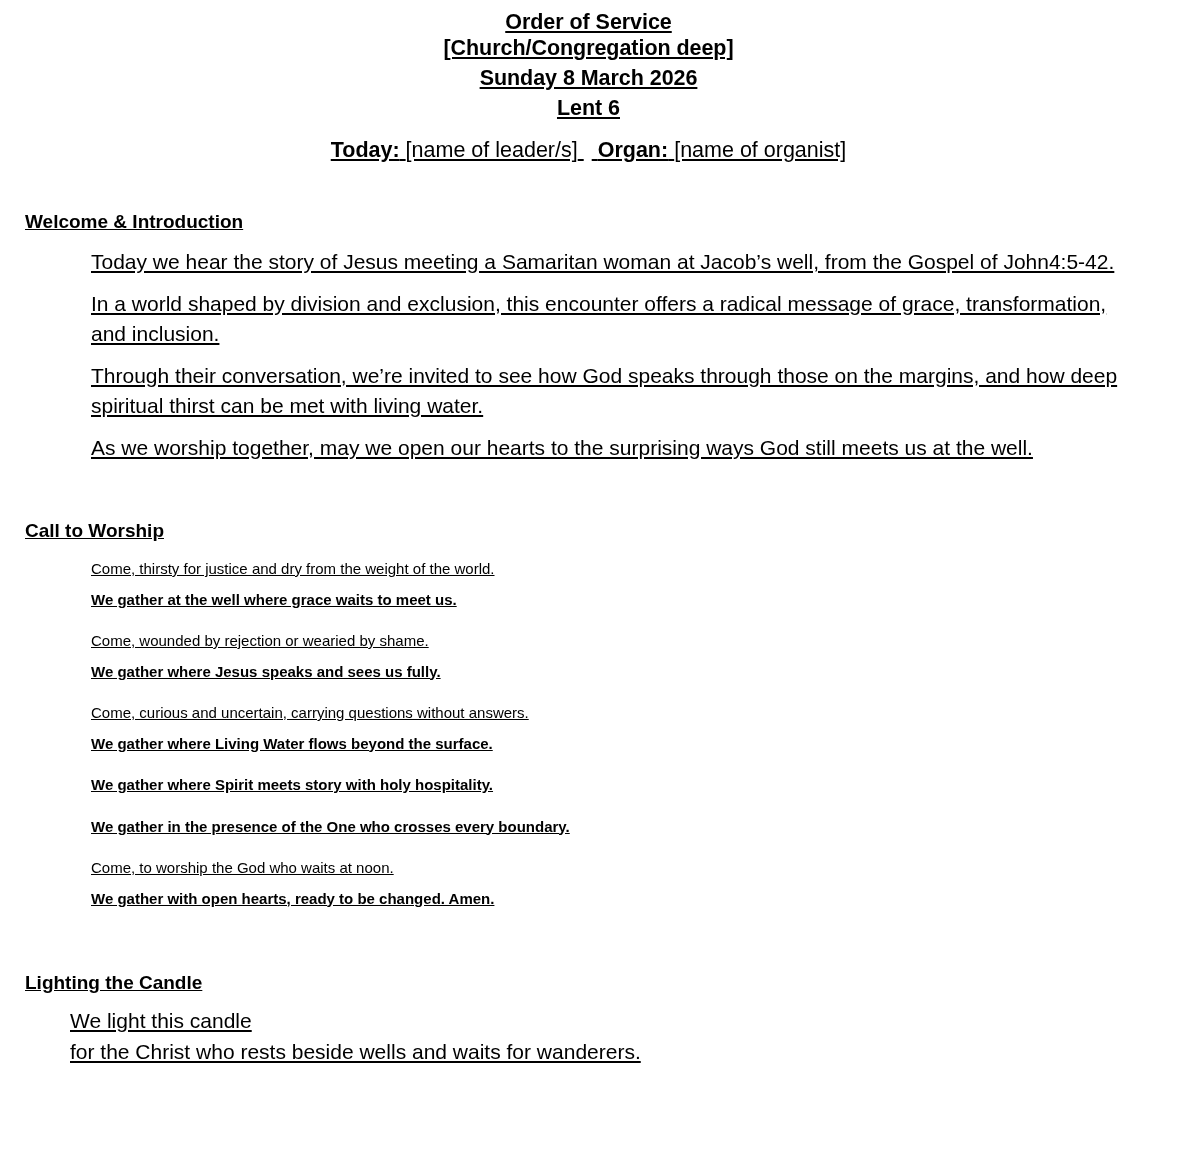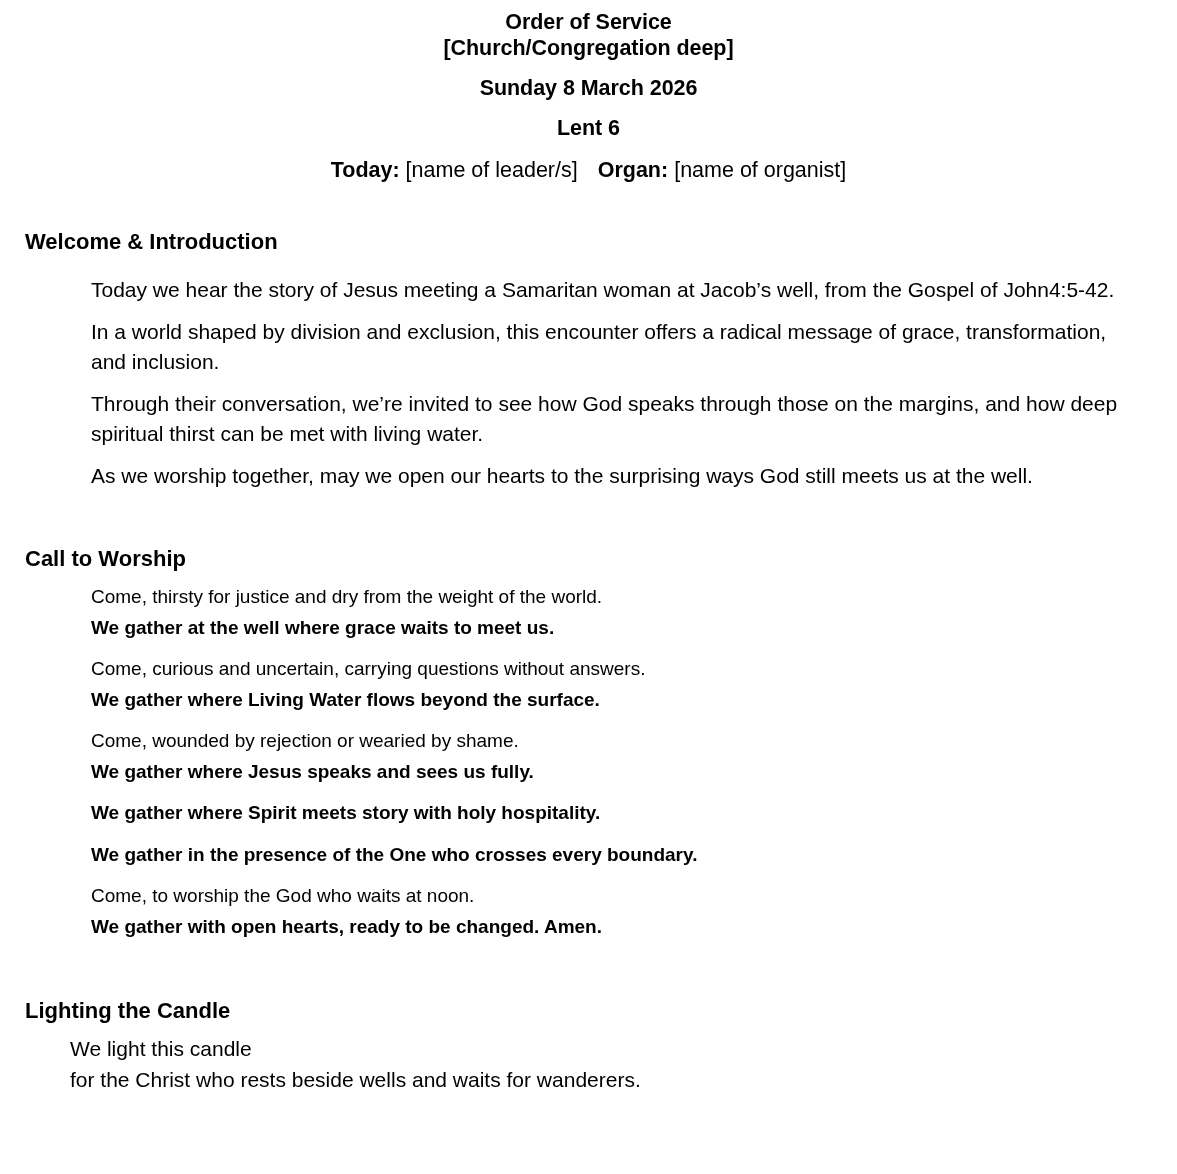--- a/index.html
+++ b/index.html
@@ -14,81 +14,82 @@
     font-family: "Liberation Sans", sans-serif;
     color: #000000;
     -webkit-font-smoothing: antialiased;
   }
   .page {
     width: 1177px;
     height: 1174px;
     position: relative;
     box-sizing: border-box;
     padding: 0;
+    text-decoration: underline;
   }
 
   
   .title-block {
     text-align: center;
     padding-top: 9px;
   }
   .title-line {
     font-weight: bold;
     font-size: 21.5px;
     line-height: 26px;
     letter-spacing: -0.05px;
   }
   .title-line.gap-before {
-    margin-top: 14px;
+    margin-top: 4px;
   }
   .credits-line {
     font-size: 21.5px;
     line-height: 26px;
     margin-top: 16px;
   }
   .credits-line .lbl {
     font-weight: bold;
   }
   .credits-gap {
     display: inline-block;
     width: 8px;
   }
 
   
   .section {
     margin-left: 25px;
   }
   .section-heading {
     font-weight: bold;
-    font-size: 22px;
+    font-size: 19px;
     line-height: 24px;
   }
   .sec-welcome { margin-top: 47px; }
   .sec-call    { margin-top: 56px; }
   .sec-candle  { margin-top: 57px; }
 
   
   .body-group {
     margin-left: 91px;
     margin-right: 32px;
   }
   .para {
     font-size: 21px;
     line-height: 30.5px;
     margin-top: 11px;
     max-width: 1054px;
   }
   .sec-welcome + .body-group .para:first-child {
-    margin-top: 21px;
+    margin-top: 13px;
   }
 
   
   .stanza {
     margin-top: 11px;
-    font-size: 19px;
+    font-size: 15px;
     line-height: 30.5px;
   }
   .stanza .call {
     font-weight: normal;
   }
   .stanza .response {
     font-weight: bold;
   }
 
   
@@ -131,26 +132,26 @@
 
   <div class="section sec-call">
     <div class="section-heading">Call to Worship</div>
   </div>
   <div class="body-group">
     <div class="stanza">
       <div class="call">Come, thirsty for justice and dry from the weight of the world.</div>
       <div class="response">We gather at the well where grace waits to meet us.</div>
     </div>
     <div class="stanza">
+      <div class="call">Come, wounded by rejection or wearied by shame.</div>
+      <div class="response">We gather where Jesus speaks and sees us fully.</div>
+    </div>
+    <div class="stanza">
       <div class="call">Come, curious and uncertain, carrying questions without answers.</div>
       <div class="response">We gather where Living Water flows beyond the surface.</div>
-    </div>
-    <div class="stanza">
-      <div class="call">Come, wounded by rejection or wearied by shame.</div>
-      <div class="response">We gather where Jesus speaks and sees us fully.</div>
     </div>
     <div class="stanza">
       <div class="response">We gather where Spirit meets story with holy hospitality.</div>
     </div>
     <div class="stanza">
       <div class="response">We gather in the presence of the One who crosses every boundary.</div>
     </div>
     <div class="stanza">
       <div class="call">Come, to worship the God who waits at noon.</div>
       <div class="response">We gather with open hearts, ready to be changed. Amen.</div>

